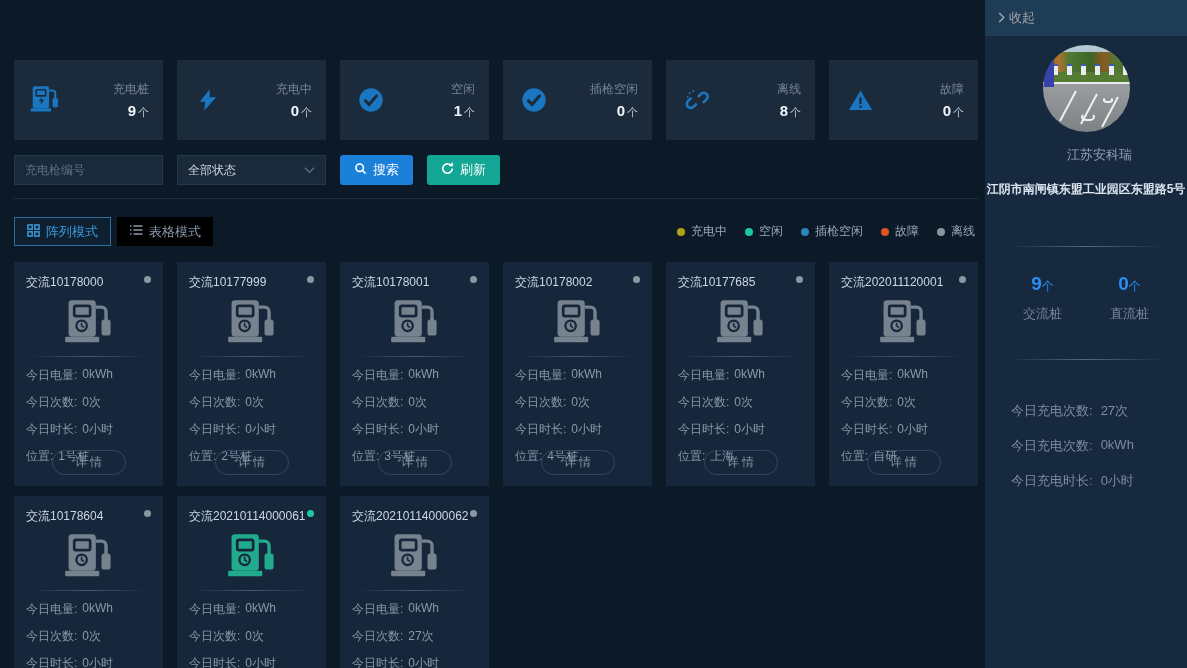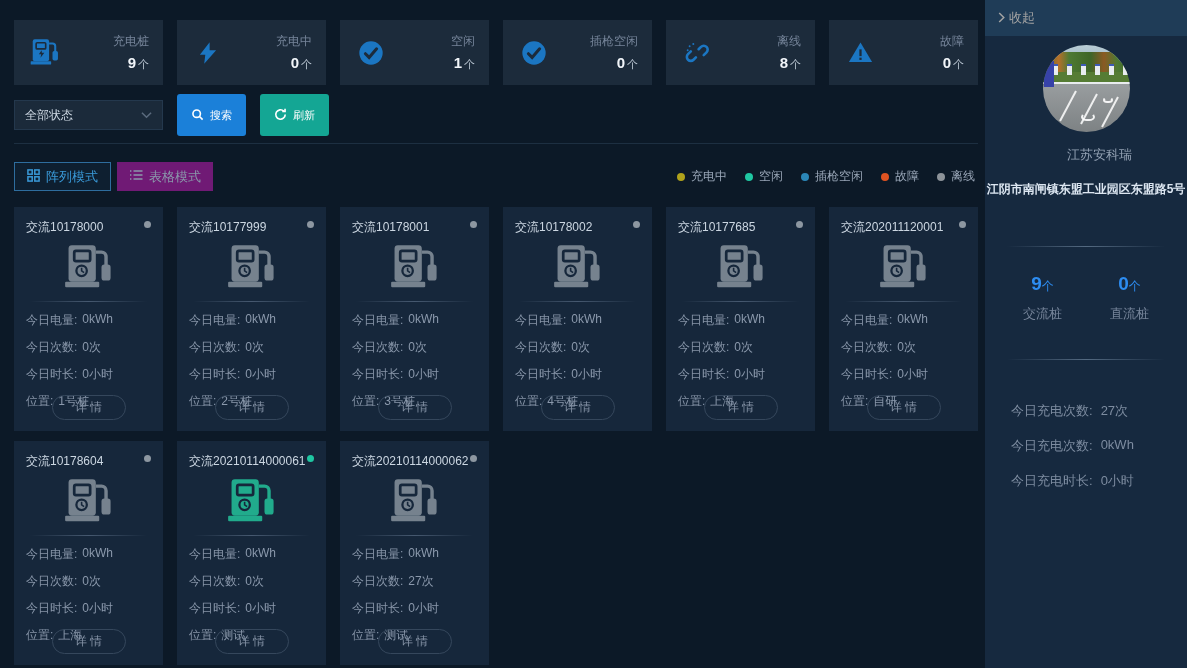--- a/index.html
+++ b/index.html
@@ -7,49 +7,49 @@
   body {
     background:#0c1927;
     font-family:"Liberation Sans","DejaVu Sans",sans-serif;
     color:#8a98ab;
     display:flex;
   }
   
   .main { width:985px; height:668px; padding-left:14px; overflow:hidden; }
 
   .stats-row { display:grid; grid-template-columns:repeat(6,149px); gap:14px; margin-top:20px; }
-  .stat-card { background:#1c2b3b; height:65px; display:flex; align-items:center;
-               justify-content:space-between; padding:0 14px; }
+  .stat-card { background:#1c2b3b; height:80px; display:flex; align-items:center;
+               justify-content:space-between; padding:0 14px;margin-top:40px; }
   .stat-icon { width:34px; display:flex; align-items:center; justify-content:center; color:#1b76c2; }
   .stat-text { text-align:right; }
   .stat-label { font-size:12px; color:#76859a; margin-bottom:4px; }
   .stat-value { font-size:15px; font-weight:bold; color:#f2f6fa; }
   .stat-unit  { font-size:11px; font-weight:normal; color:#c0ccd8; margin-left:2px; }
 
   .filter-row { display:flex; gap:14px; margin-top:15px; height:30px; align-items:center; }
   .text-input { width:149px; height:30px; background:#1b2a3a; border:1px solid #24384d;
                 color:#cfd9e4; font-size:12px; padding:0 10px; outline:none; }
   .text-input::placeholder { color:#5f6f82; }
   .select-box { width:149px; height:30px; background:#1b2a3a; border:1px solid #24384d;
                 color:#cfd9e4; font-size:12px; padding:0 10px; display:flex;
                 align-items:center; justify-content:space-between; cursor:pointer; }
   .chev { color:#5b6b7e; }
-  .btn { height:42px; border:none; border-radius:3px; color:#fff; font-size:11px;
+  .btn { height:30px; border:none; border-radius:3px; color:#fff; font-size:13px;
          display:flex; align-items:center; gap:6px; padding:0 14px; cursor:pointer;
          font-family:inherit; }
   .btn-search { background:#1b80d9; }
   .btn-refresh { background:#14a694; }
 
   .rule { border-top:1px solid #1d2f41; margin-top:13px; margin-right:7px; }
 
   .tabs-row { display:flex; align-items:center; margin-top:18px; margin-right:10px; }
   .tab { height:29px; padding:0 12px; font-size:13px; display:flex; align-items:center;
          gap:6px; cursor:pointer; }
   .tab.active { color:#3a9ad9; border:1px solid #2e6d9e; background:rgba(26,60,92,.18); }
-  .tab.inactive { color:#8a98ab; background:#701a75; margin-left:6px;align-items:center; }
+  .tab.inactive { color:#8a98ab; background:#000000; margin-left:6px;align-items:center; }
 
   .legend { margin-left:auto; display:flex; align-items:center; gap:18px;
             font-size:12px; color:#9aa7b8; }
   .legend-item { display:flex; align-items:center; gap:6px; }
   .legend-dot { width:8px; height:8px; border-radius:50%; }
 
   .cards-grid { display:grid; grid-template-columns:repeat(6,149px); gap:10px 14px; margin-top:16px; }
   .pile-card { background:#16273b; height:224px; position:relative; padding:12px; }
   .pile-title { font-size:12px; color:#ccd7e2; }
   .status-dot { position:absolute; top:14px; right:12px; width:7px; height:7px;
@@ -187,20 +187,21 @@
           </svg>
       </span>
       <span class="stat-text">
         <span class="stat-label" style="display:block">故障</span>
         <span class="stat-value"><span>0</span><span class="stat-unit">个</span></span>
       </span>
     </div>
   </div>
 
   <div class="filter-row">
+    <input class="text-input" type="text" placeholder="充电枪编号" style="">
     <div class="select-box">
       <span>全部状态</span>
       <span class="chev">
         <svg width="11" height="8" viewBox="0 0 12 8" fill="none" stroke="currentColor" stroke-width="1.6">
             <path d="M1 1.5 L6 6.5 L11 1.5"></path>
           </svg>
       </span>
     </div>
     <button class="btn btn-search">
       <span>

